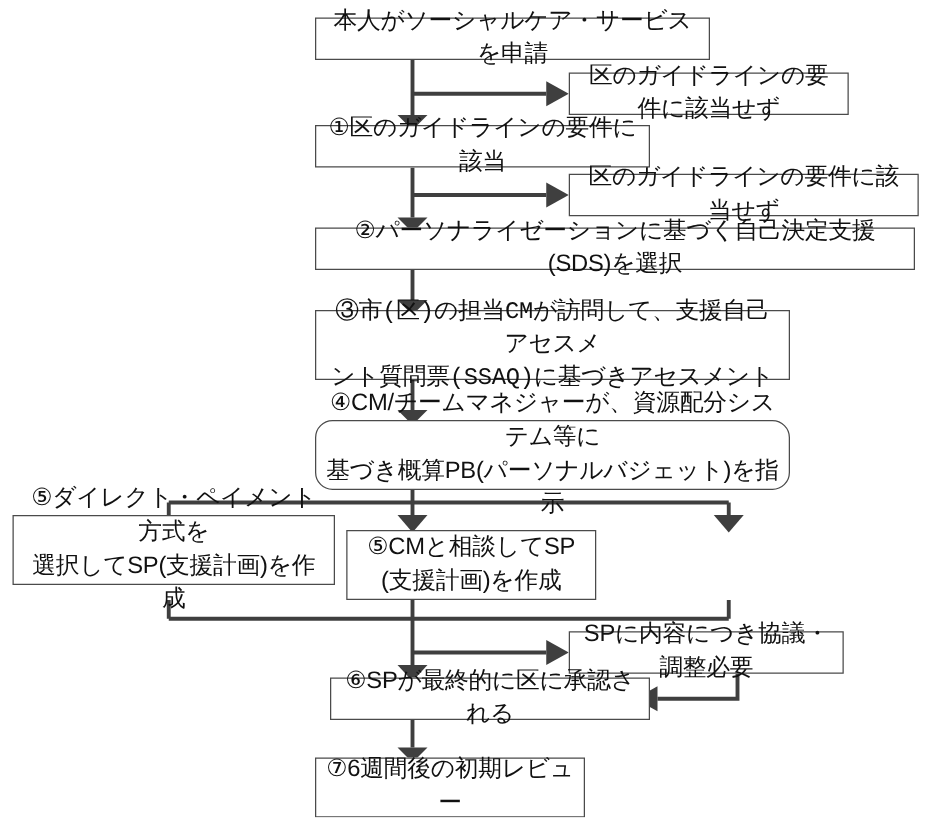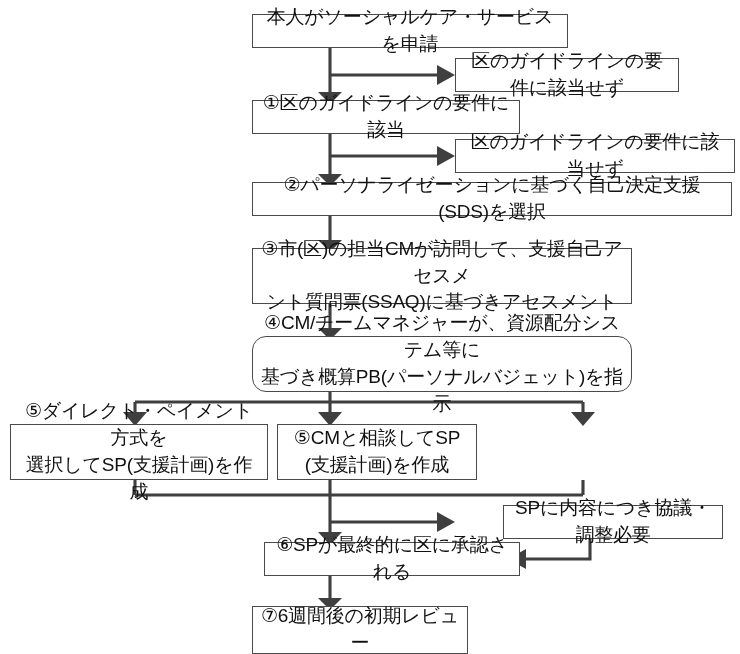--- a/index.html
+++ b/index.html
@@ -122,42 +122,42 @@
   </div>
 
   <div class="node" style="left:455px; top:139px; width:280px; height:34px;">
     <span>区のガイドラインの要件に該当せず</span>
   </div>
 
   <div class="node" style="left:252px; top:182px; width:480px; height:34px;">
     <span>②パーソナライゼーションに基づく自己決定支援(SDS)を選択</span>
   </div>
 
-  <div class="node" style="left:252px; top:248px; width:380px; height:56px;">
+  <div class="node" style="left:252px; top:248px; width:380px; height:56px;font-family:Liberation Mono, monospace;">
     <span>③市(区)の担当CMが訪問して、支援自己アセスメ
 ント質問票(SSAQ)に基づきアセスメント</span>
   </div>
 
   <div class="node" style="left:252px; top:336px; width:380px; height:56px;border-radius:14px;">
     <span>④CM/チームマネジャーが、資源配分システム等に
 基づき概算PB(パーソナルバジェット)を指示</span>
   </div>
 
-  <div class="node" style="left:10px; top:424px; width:258px; height:56px;">
+  <div class="node" style="left:10px; top:412px; width:258px; height:56px;">
     <span>⑤ダイレクト・ペイメント方式を
 選択してSP(支援計画)を作成</span>
   </div>
 
   <div class="node" style="left:277px; top:424px; width:200px; height:56px;">
     <span>⑤CMと相談してSP
 (支援計画)を作成</span>
   </div>
 
 
-  <div class="node" style="left:455px; top:505px; width:220px; height:34px;margin-left:48px;">
+  <div class="node" style="left:455px; top:505px; width:220px; height:34px;">
     <span>SPに内容につき協議・調整必要</span>
   </div>
 
   <div class="node" style="left:252px; top:542px; width:256px; height:34px;margin-left:12px;">
     <span>⑥SPが最終的に区に承認される</span>
   </div>
 
   <div class="node" style="left:252px; top:606px; width:216px; height:48px;">
     <span>⑦6週間後の初期レビュー</span>
   </div>

